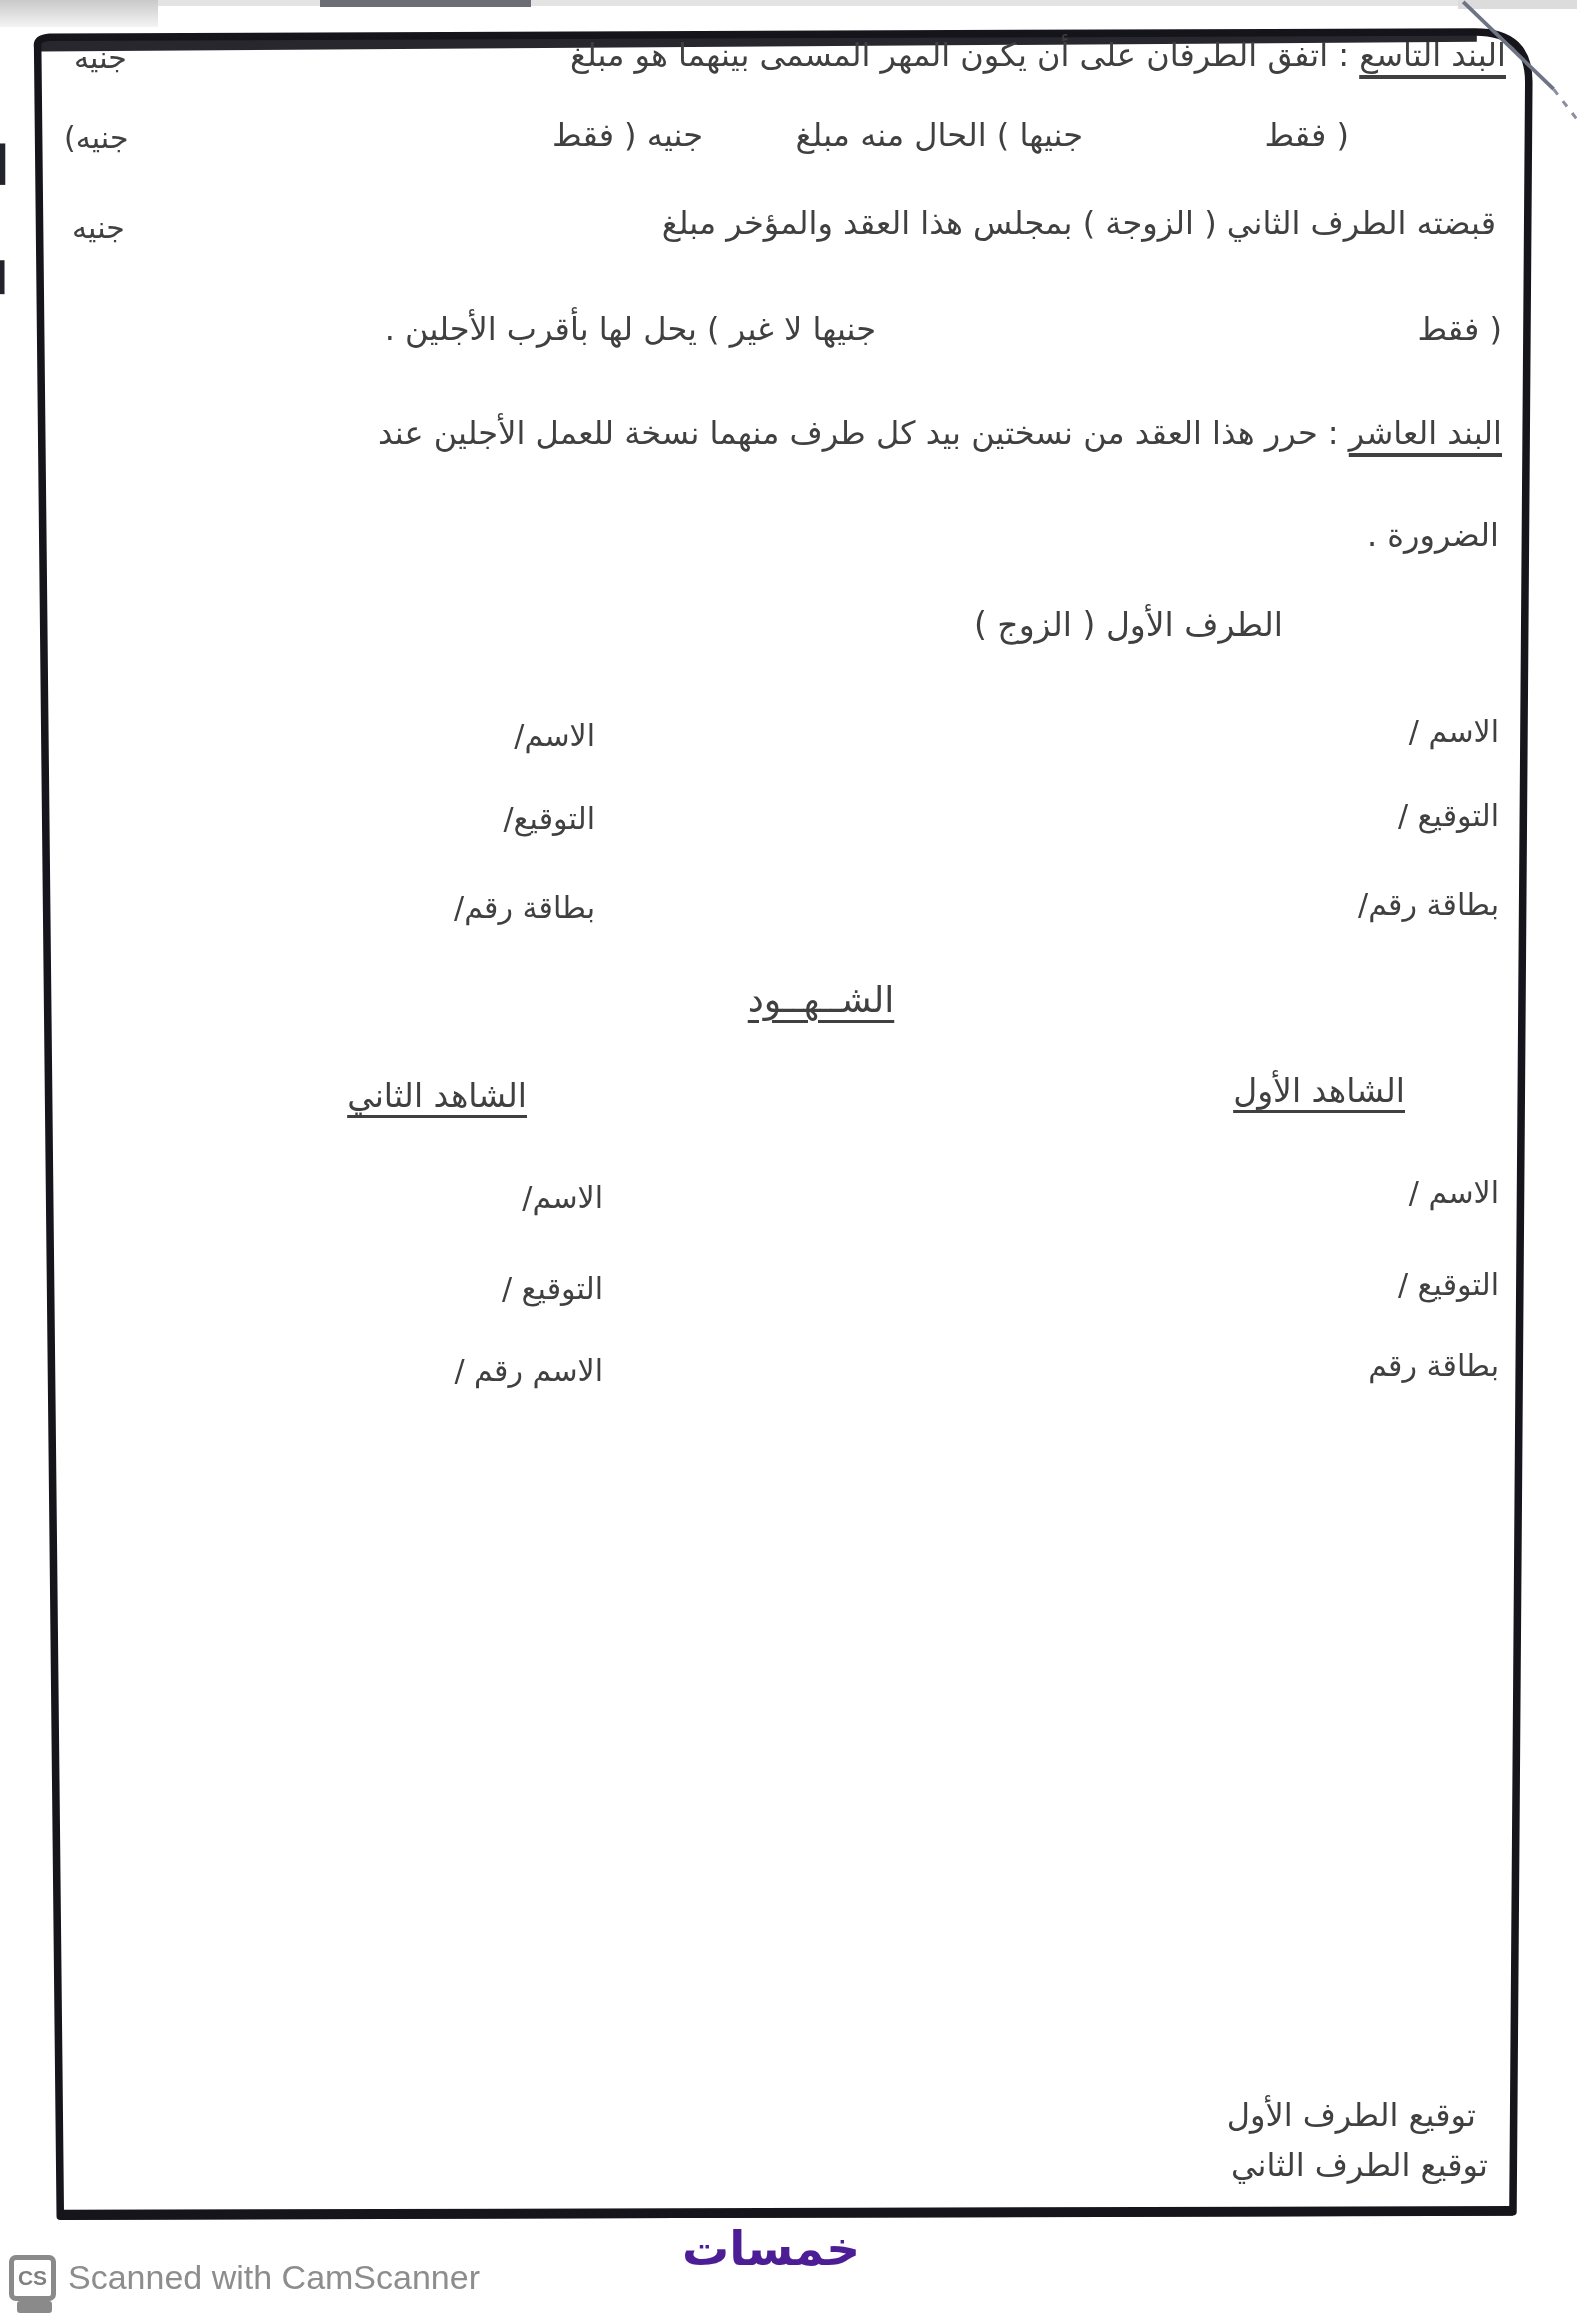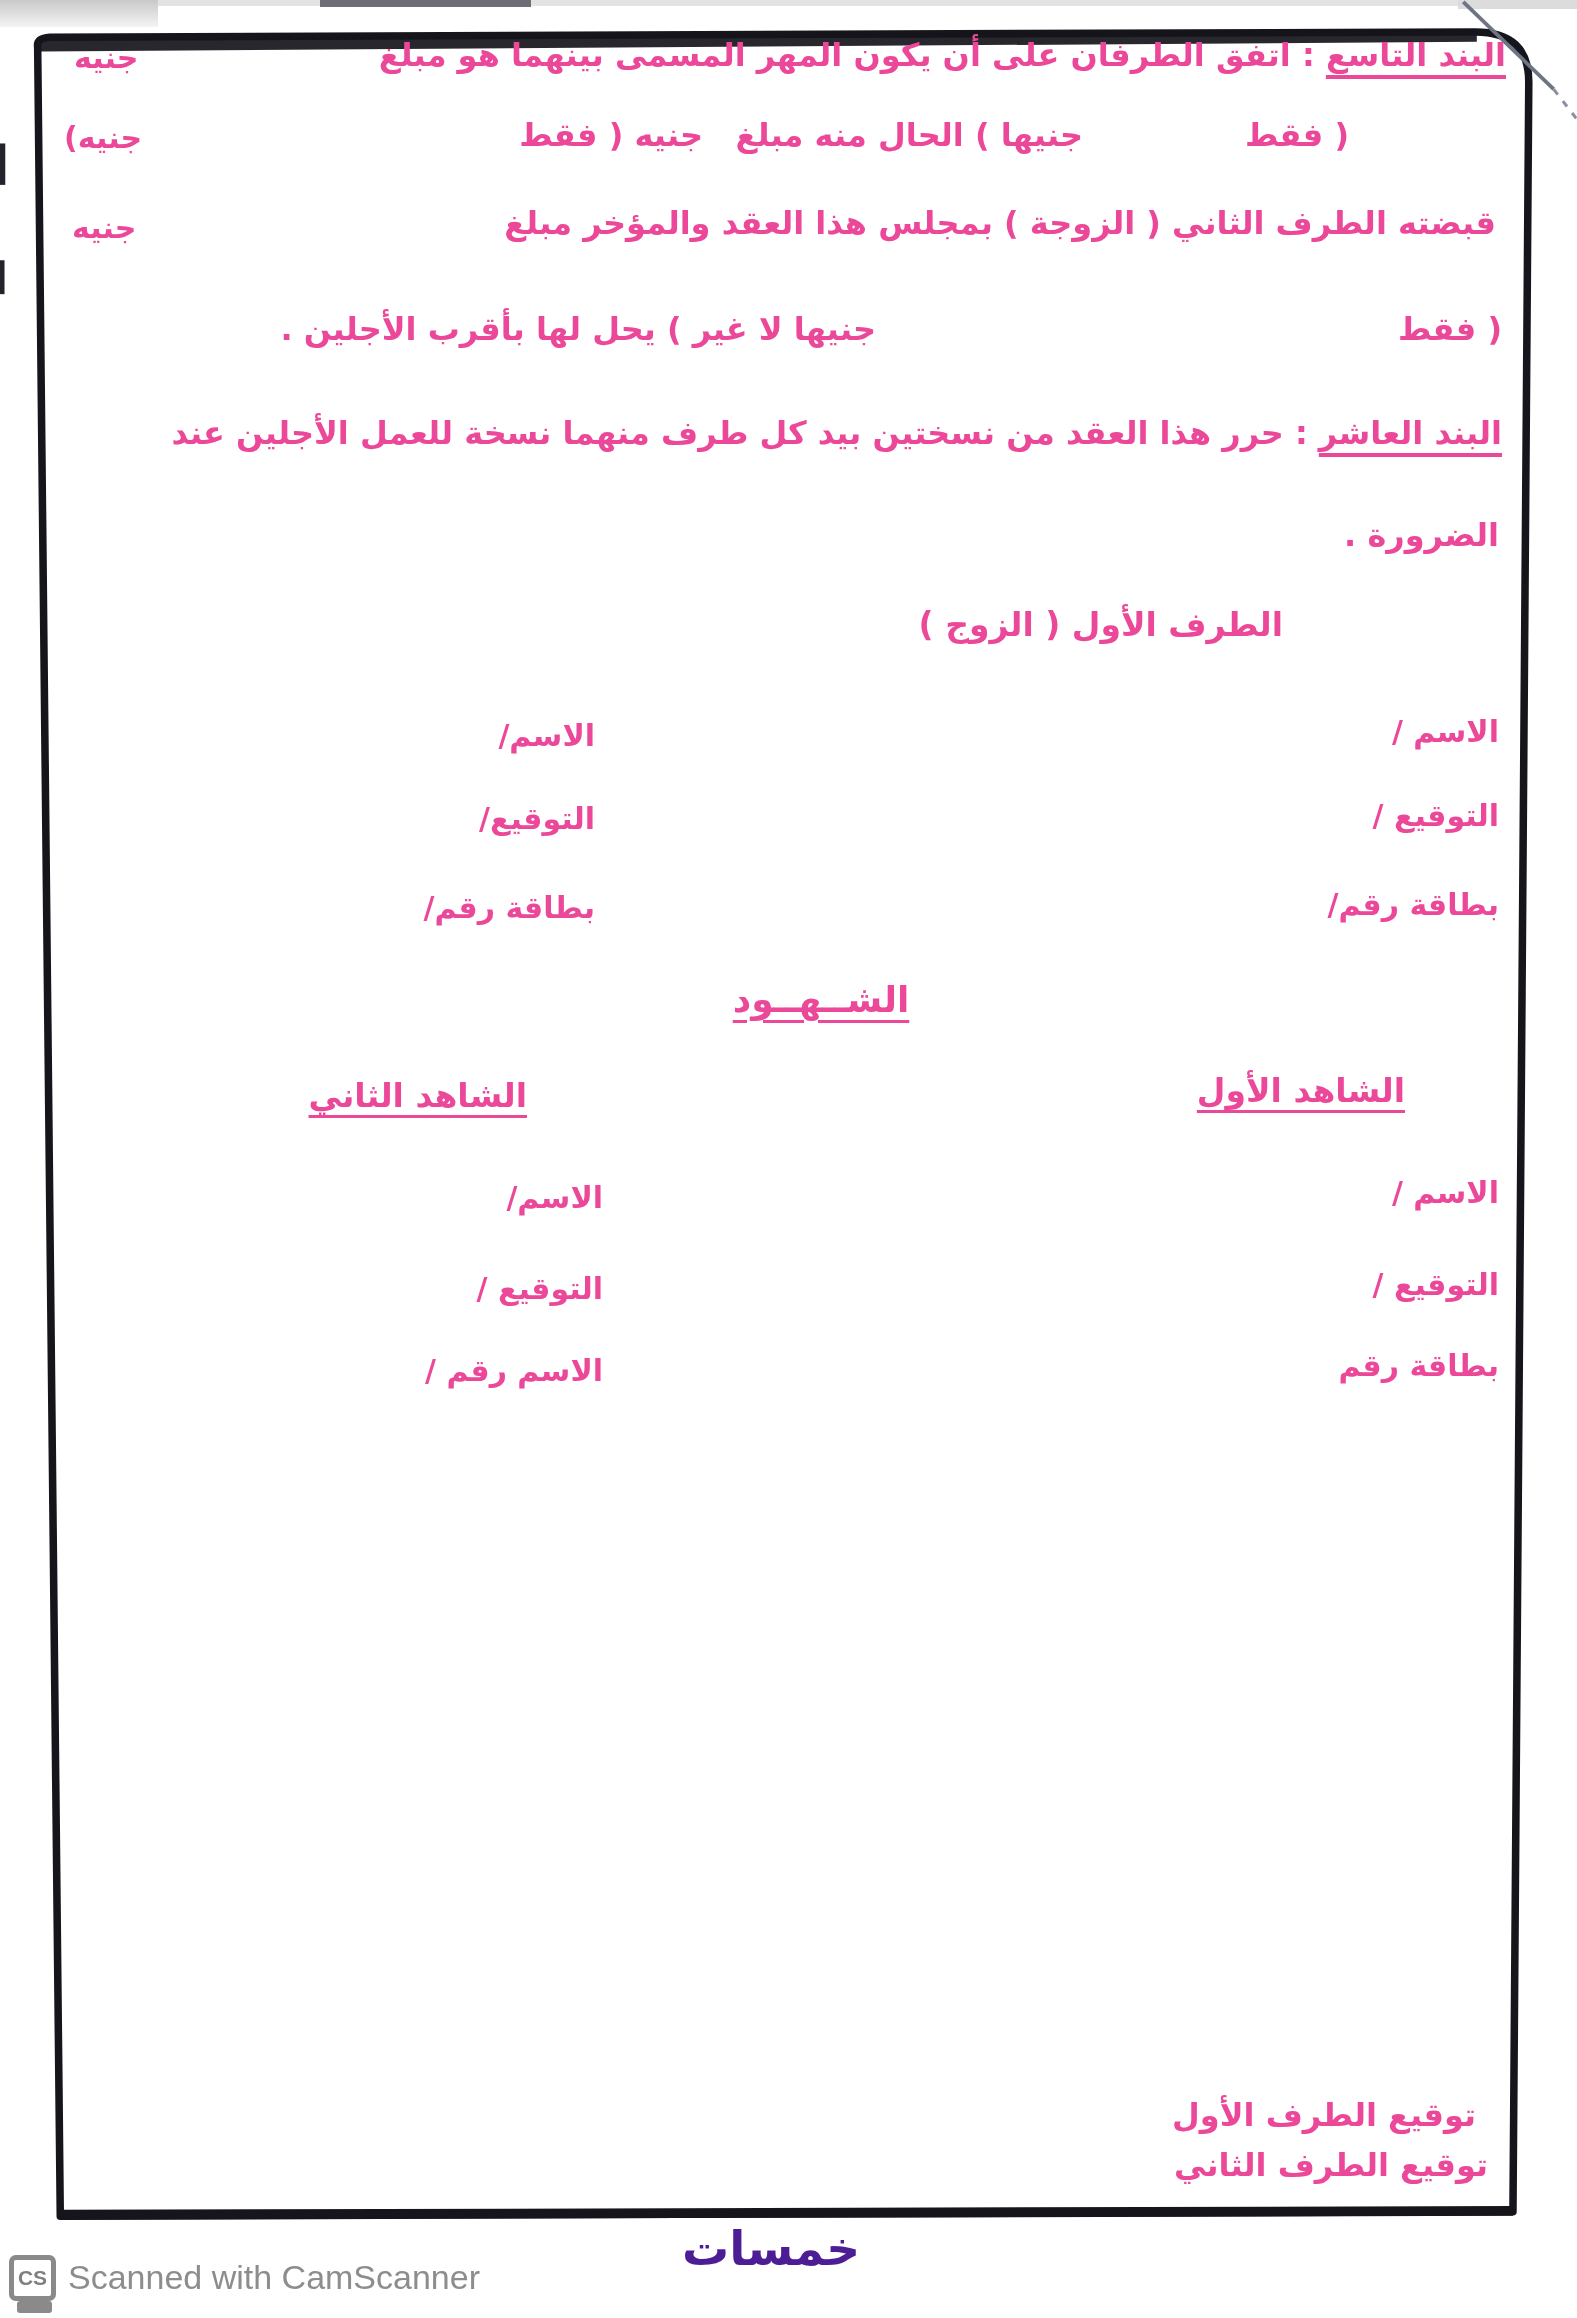--- a/index.html
+++ b/index.html
@@ -3,21 +3,21 @@
 <meta charset="utf-8">
 <style>
   html,body{margin:0;padding:0;}
   body{
     width:1577px;height:2319px;position:relative;background:#ffffff;
     font-family:"DejaVu Sans",sans-serif;overflow:hidden;
   }
   .page{position:absolute;inset:0;}
   .ar{
     position:absolute;direction:rtl;white-space:nowrap;
-    font-weight:700;color:#ec4899;font-size:32px;line-height:1.25;
+    font-weight:400;color:#404040;font-size:32px;line-height:1.25;
   }
   .sm{font-size:30px;}
   .hdr{font-size:33px;}
   .u{text-decoration:underline;text-decoration-thickness:3.8px;text-underline-offset:9px;}
   .u2{text-decoration:underline;text-decoration-thickness:3px;text-underline-offset:8.3px;}
   .center{transform:translateX(-50%);}
   .watermark{
     position:absolute;direction:rtl;font-weight:800;color:#4c1d95;
     font-size:47px;letter-spacing:1.5px;
   }

